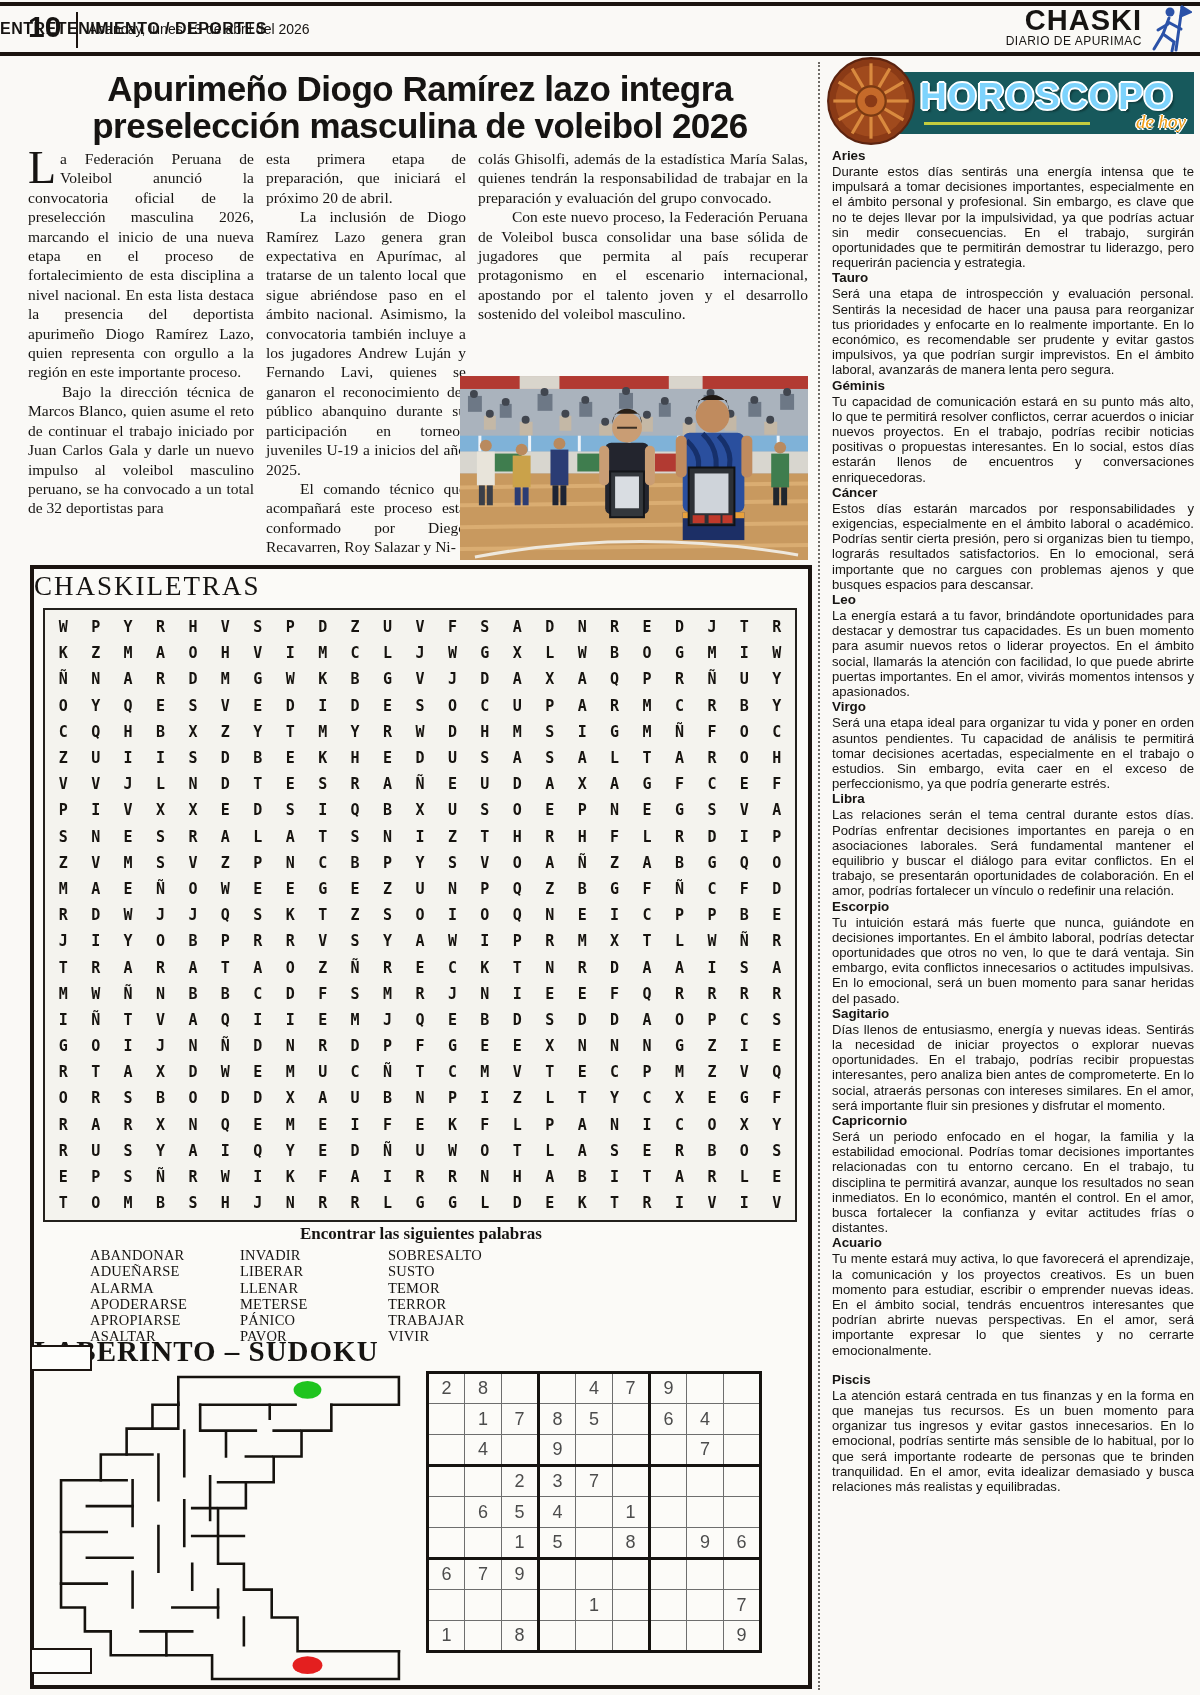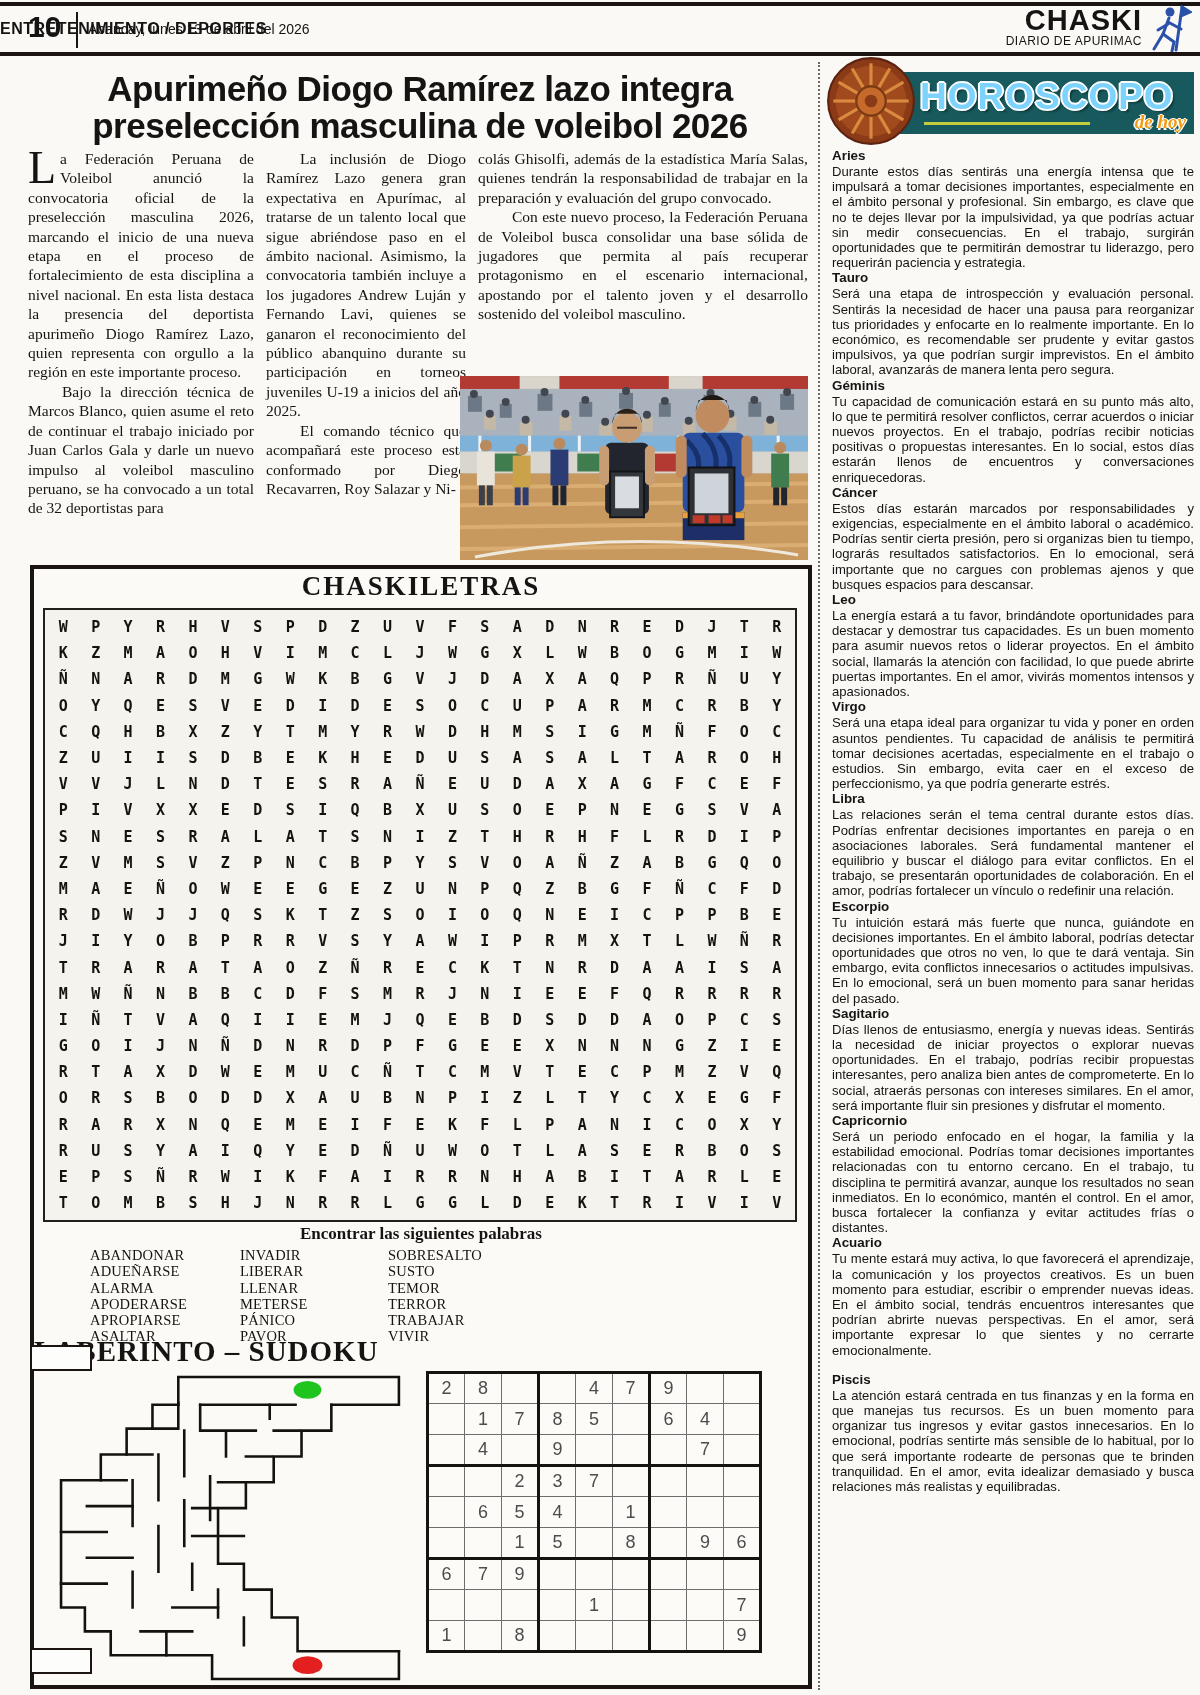--- a/index.html
+++ b/index.html
@@ -24,21 +24,21 @@
   .col { position:absolute; top:149px; text-align:justify; font-size:15.5px; line-height:19.4px; }
   .col1 { left:28px;  width:226px; }
   .col2 { left:266px; width:200px; }
   .col3 { left:478px; width:330px; }
   .col p.ind { text-indent:34px; }
   .dropcap { float:left; font-size:46px; line-height:37px; padding-right:4px; font-weight:normal; }
   .photo { position:absolute; left:460px; top:376px; width:348px; height:184px; display:block; }
 
   
   .puzzle-box { position:absolute; left:30px; top:565px; width:782px; height:1124px; border:4px solid #1b1410; background:#fbfaf7; }
-  .ws-title { position:absolute; top:2px; left:0; width:100%; text-align:center; font-weight:bold; font-size:27px; letter-spacing:2px; }
+  .ws-title { position:absolute; top:2px; left:0; width:100%; text-align:left; font-weight:normal; font-size:27px; letter-spacing:2px; }
   .ws-wrap { position:absolute; top:39px; left:9px; width:754px; border:2.5px solid #23201c; background:#f4f3ee; }
   .ws-grid { display:grid; grid-template-columns:repeat(23,1fr); grid-auto-rows:26.2px; justify-items:center; align-items:center;
     padding:4px 2px; font-family:"DejaVu Sans Mono",monospace; font-weight:bold; font-size:15px; color:#16130f; }
   .find-heading { position:absolute; top:655px; left:0; width:100%; text-align:center; font-weight:bold; font-size:17px; }
   .word-cols { position:absolute; top:678px; left:24px; width:730px; display:flex;margin-left:32px; }
   .word-col { font-size:14.5px; line-height:16.3px; letter-spacing:.2px; }
   .word-col:nth-child(1){width:150px;} .word-col:nth-child(2){width:148px;} .word-col:nth-child(3){width:162px;}
   .word-col:nth-child(4){width:138px;} .word-col:nth-child(5){width:130px;}
   .ms-title { position:absolute; top:766px; left:0; width:100%; text-align:left; font-weight:bold; font-size:29px; letter-spacing:1px; }
   .maze-svg { position:absolute; top:800px; left:6px; width:372px; height:316px; }
@@ -51,21 +51,21 @@
   table.sudoku td:first-child{ border-left:3px solid #161310; }
   table.sudoku tr:nth-child(3n) td{ border-bottom:3px solid #161310; }
   table.sudoku tr:first-child td{ border-top:3px solid #161310; }
 
   
   .divider { position:absolute; left:818px; top:62px; height:1628px; border-left:2px dotted #6e6b66; }
   .horoscope { position:absolute; left:832px; top:64px; width:362px; font-family:"Liberation Sans",sans-serif; }
   .h-banner { position:absolute; left:14px; right:0; top:8px; height:62px; background:#17595c; }
   .h-banner-title { position:absolute; left:74px; top:4px; font-weight:bold; font-size:37px; letter-spacing:1px; color:#7dd3fc;
     text-shadow:-2px 0 #fff,2px 0 #fff,0 -2px #fff,0 2px #fff,-1px -1px #fff,1px 1px #fff,1px -1px #fff,-1px 1px #fff, 3px 3px 2px rgba(0,0,0,.35);text-align:right; }
-  .h-banner-sub { position:absolute; right:8px; bottom:1px; font-family:"Liberation Serif",serif; font-style:italic; font-weight:bold;
+  .h-banner-sub { position:absolute; right:8px; bottom:1px; font-family:"Liberation Serif",serif; font-style:italic; font-weight:normal;
     font-size:19px; color:#f39c12; text-shadow:-1.5px 0 #fff,1.5px 0 #fff,0 -1.5px #fff,0 1.5px #fff; }
   .h-underline { position:absolute; left:78px; right:104px; bottom:9px; height:3px; background:#c3cc3e; }
   .zodiac-wheel { position:absolute; left:-6px; top:-8px; width:90px; height:90px; }
   .h-entries { position:absolute; top:84px; left:0; width:362px; }
   .h-sign { font-weight:bold; font-size:13.4px; line-height:16px; }
   .h-text { font-size:13.1px; line-height:15.2px; text-align:justify; }
   .h-entry:nth-child(12) { margin-top:14px; }
 </style>
 </head>
 <body>
@@ -95,20 +95,21 @@
 <div class="article-title">
   <div>Apurimeño Diogo Ramírez lazo integra</div>
   <div>preselección masculina de voleibol 2026</div>
 </div>
 
 <div class="col col1">
   <p><span class="dropcap">L</span><span>a Federación Peruana de Voleibol anunció la convocatoria oficial de la preselección masculina 2026, marcando el inicio de una nueva etapa en el proceso de fortalecimiento de esta disciplina a nivel nacional. En esta lista destaca la presencia del deportista apurimeño Diogo Ramírez Lazo, quien representa con orgullo a la región en este importante proceso.</span></p>
   <p class="ind">Bajo la dirección técnica de Marcos Blanco, quien asume el reto de continuar el trabajo iniciado por Juan Carlos Gala y darle un nuevo impulso al voleibol masculino peruano, se ha convocado a un total de 32 deportistas para</p>
 </div>
 <div class="col col2">
+  <p>esta primera etapa de preparación, que iniciará el próximo 20 de abril.</p>
   <p class="ind">La inclusión de Diogo Ramírez Lazo genera gran expectativa en Apurímac, al tratarse de un talento local que sigue abriéndose paso en el ámbito nacional. Asimismo, la convocatoria también incluye a los jugadores Andrew Luján y Fernando Lavi, quienes se ganaron el reconocimiento del público abanquino durante su participación en torneos juveniles U-19 a inicios del año 2025.</p>
   <p class="ind">El comando técnico que acompañará este proceso está conformado por Diego Recavarren, Roy Salazar y Ni-</p>
 </div>
 <div class="col col3">
   <p>colás Ghisolfi, además de la estadística María Salas, quienes tendrán la responsabilidad de trabajar en la preparación y evaluación del grupo convocado.</p>
   <p class="ind">Con este nuevo proceso, la Federación Peruana de Voleibol busca consolidar una base sólida de jugadores que permita al país recuperar protagonismo en el escenario internacional, apostando por el talento joven y el desarrollo sostenido del voleibol masculino.</p>
 </div>
 
 <svg class="photo" viewBox="0 0 350 185">
   <rect x="0" y="0" width="350" height="185" fill="#aab3bd"></rect>

